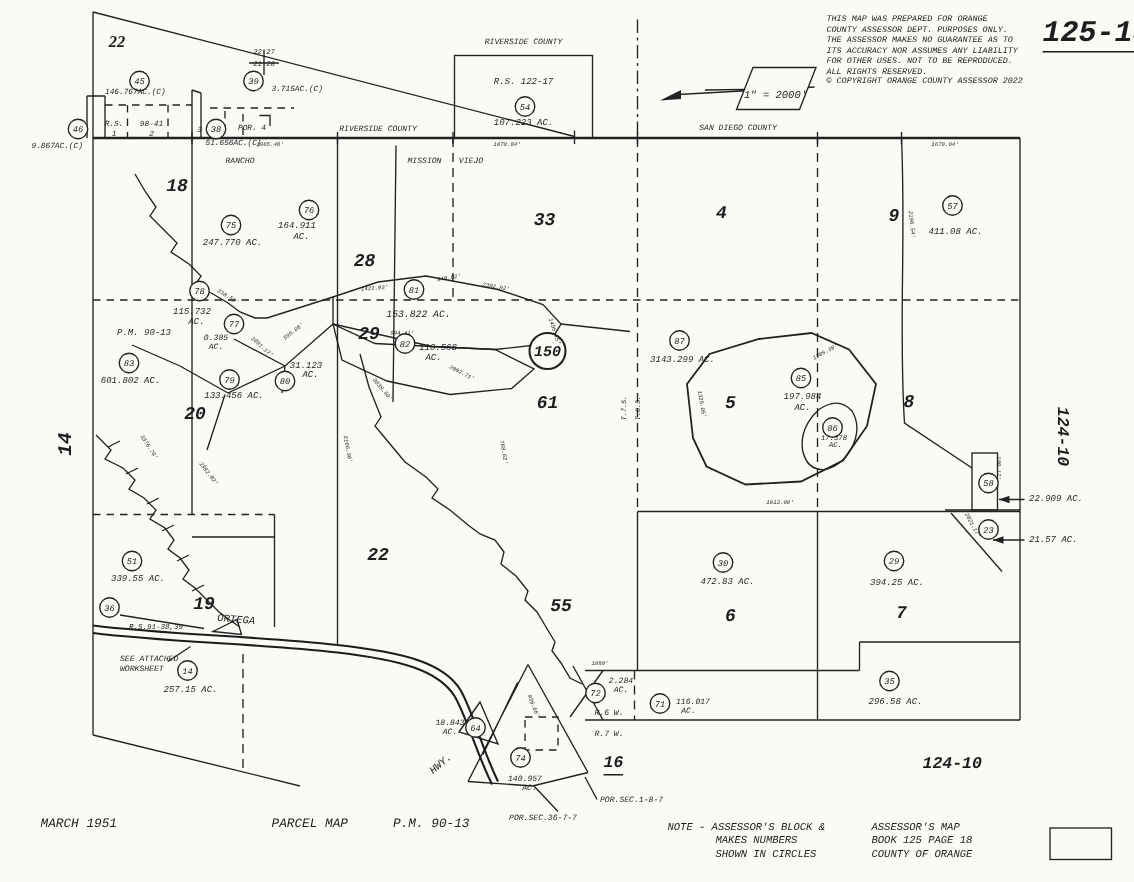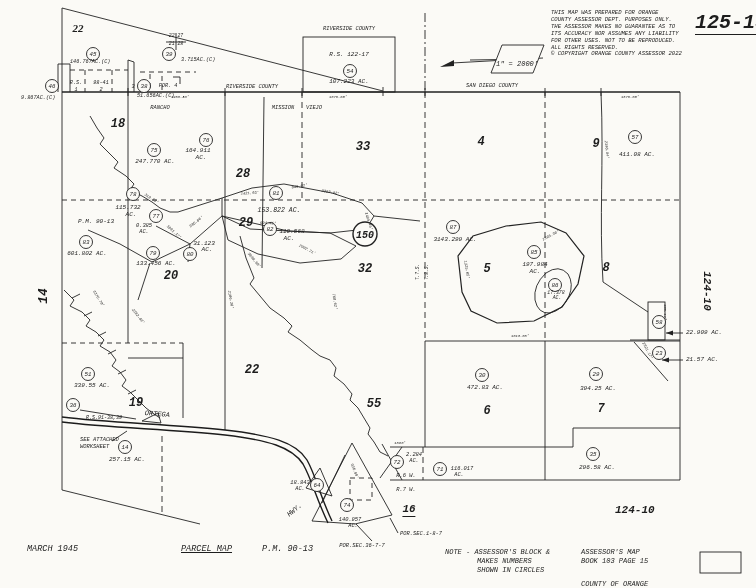--- a/index.html
+++ b/index.html
@@ -259,22 +259,22 @@
       <div class="lbl" style="left: 144px; top: 229px; font-size: 5.4px; transform-origin: center bottom; transform: translate(-50%, -100%);">0.385</div>
       <div class="lbl" style="left: 144px; top: 235px; font-size: 5.4px; transform-origin: center bottom; transform: translate(-50%, -100%);">AC.</div>
       <div class="lbl" style="left: 87px; top: 257px; font-size: 6px; transform-origin: center bottom; transform: translate(-50%, -100%);">601.802 AC.</div>
       <div class="lbl" style="left: 156px; top: 267px; font-size: 6px; transform-origin: center bottom; transform: translate(-50%, -100%);">133.456 AC.</div>
       <div class="lbl" style="left: 204px; top: 247px; font-size: 6px; transform-origin: center bottom; transform: translate(-50%, -100%);">31.123</div>
       <div class="lbl" style="left: 207px; top: 253px; font-size: 6px; transform-origin: center bottom; transform: translate(-50%, -100%);">AC.</div>
       <div class="lbl" style="left: 279px; top: 214px; font-size: 6.5px; transform-origin: center bottom; transform: translate(-50%, -100%);">153.822 AC.</div>
       <div class="lbl" style="left: 292px; top: 235px; font-size: 6px; transform-origin: center bottom; transform: translate(-50%, -100%);">110.568</div>
       <div class="lbl" style="left: 289px; top: 242px; font-size: 6px; transform-origin: center bottom; transform: translate(-50%, -100%);">AC.</div>
       <div class="lbl b" style="left: 246px; top: 229px; font-size: 12px; transform-origin: center bottom; transform: translate(-50%, -100%);">29</div>
-      <div class="lbl b" style="left: 130px; top: 282px; font-size: 12px; transform-origin: center bottom; transform: translate(-50%, -100%); margin-left: 41px;">20</div>
-      <div class="lbl b" style="left: 365px; top: 275px; font-size: 12px; transform-origin: center bottom; transform: translate(-50%, -100%);">32</div>
+      <div class="lbl b" style="left: 130px; top: 282px; font-size: 12px; transform-origin: center bottom; transform: translate(-50%, -100%);">20</div>
+      <div class="lbl b" style="left: 365px; top: 275px; font-size: 12px; transform-origin: center bottom; transform: translate(-50%, -100%);">61</div>
       <div class="lbl b" style="left: 487px; top: 275px; font-size: 12px; transform-origin: center bottom; transform: translate(-50%, -100%);">5</div>
       <div class="lbl b" style="left: 606px; top: 274px; font-size: 12px; transform-origin: center bottom; transform: translate(-50%, -100%);">8</div>
       <div class="lbl" style="left: 455px; top: 243px; font-size: 6px; transform-origin: center bottom; transform: translate(-50%, -100%);">3143.299 AC.</div>
       <div class="lbl" style="left: 535px; top: 268px; font-size: 6px; transform-origin: center bottom; transform: translate(-50%, -100%);">197.984</div>
       <div class="lbl" style="left: 535px; top: 275px; font-size: 6px; transform-origin: center bottom; transform: translate(-50%, -100%);">AC.</div>
       <div class="lbl" style="left: 556px; top: 296px; font-size: 4.8px; transform-origin: center bottom; transform: translate(-50%, -100%);">17.378</div>
       <div class="lbl" style="left: 557px; top: 301px; font-size: 4.8px; transform-origin: center bottom; transform: translate(-50%, -100%);">AC.</div>
       <div class="lbl" style="left: 686px; top: 336px; font-size: 6px; transform-origin: left bottom; transform: translate(0px, -100%);">22.909 AC.</div>
       <div class="lbl" style="left: 686px; top: 363px; font-size: 6px; transform-origin: left bottom; transform: translate(0px, -100%);">21.57 AC.</div>
       <div class="lbl" style="left: 420px; top: 272px; font-size: 4.5px; transform-origin: center bottom; transform: translate(-50%, -100%) rotate(-90deg);">T.7.S.</div>
@@ -341,26 +341,26 @@
   <div id="disclaimer">
     <div>THIS MAP WAS PREPARED FOR ORANGE</div>
     <div>COUNTY ASSESSOR DEPT. PURPOSES ONLY.</div>
     <div>THE ASSESSOR MAKES NO GUARANTEE AS TO</div>
     <div>ITS ACCURACY NOR ASSUMES ANY LIABILITY</div>
     <div>FOR OTHER USES.  NOT TO BE REPRODUCED.</div>
     <div>ALL RIGHTS RESERVED.</div>
     <div>© COPYRIGHT ORANGE COUNTY ASSESSOR 2022</div>
   </div>
 
-  <div class="flabel" style="left:27px;top:545px;font-size:8.5px;">MARCH 1945</div>
-  <div class="flabel" style="left:181px;top:545px;font-size:8.5px;text-decoration:underline;">PARCEL MAP</div>
+  <div class="flabel" style="left:27px;top:545px;font-size:8.5px;">MARCH 1951</div>
+  <div class="flabel" style="left:181px;top:545px;font-size:8.5px;">PARCEL MAP</div>
   <div class="flabel" style="left:262px;top:545px;font-size:8.5px;">P.M. 90-13</div>
   <div class="flabel b" style="left:615px;top:505px;font-size:11px;">124-10</div>
 
   <div class="flabel" style="left:445px;top:549px;font-size:7px;">NOTE - ASSESSOR'S BLOCK &amp;</div>
   <div class="flabel" style="left:477px;top:558px;font-size:7px;">MAKES NUMBERS</div>
   <div class="flabel" style="left:477px;top:567px;font-size:7px;">SHOWN IN CIRCLES</div>
 
   <div class="flabel" style="left:581px;top:549px;font-size:7px;">ASSESSOR'S MAP</div>
-  <div class="flabel" style="left:581px;top:558px;font-size:7px;">BOOK 103  PAGE 15</div>
-  <div class="flabel" style="left:581px;top:581px;font-size:7px;text-align:right;">COUNTY OF ORANGE</div>
+  <div class="flabel" style="left:581px;top:558px;font-size:7px;">BOOK 125  PAGE 18</div>
+  <div class="flabel" style="left:581px;top:567px;font-size:7px;text-align:right;">COUNTY OF ORANGE</div>
 
 </div>
 
 </body></html>

